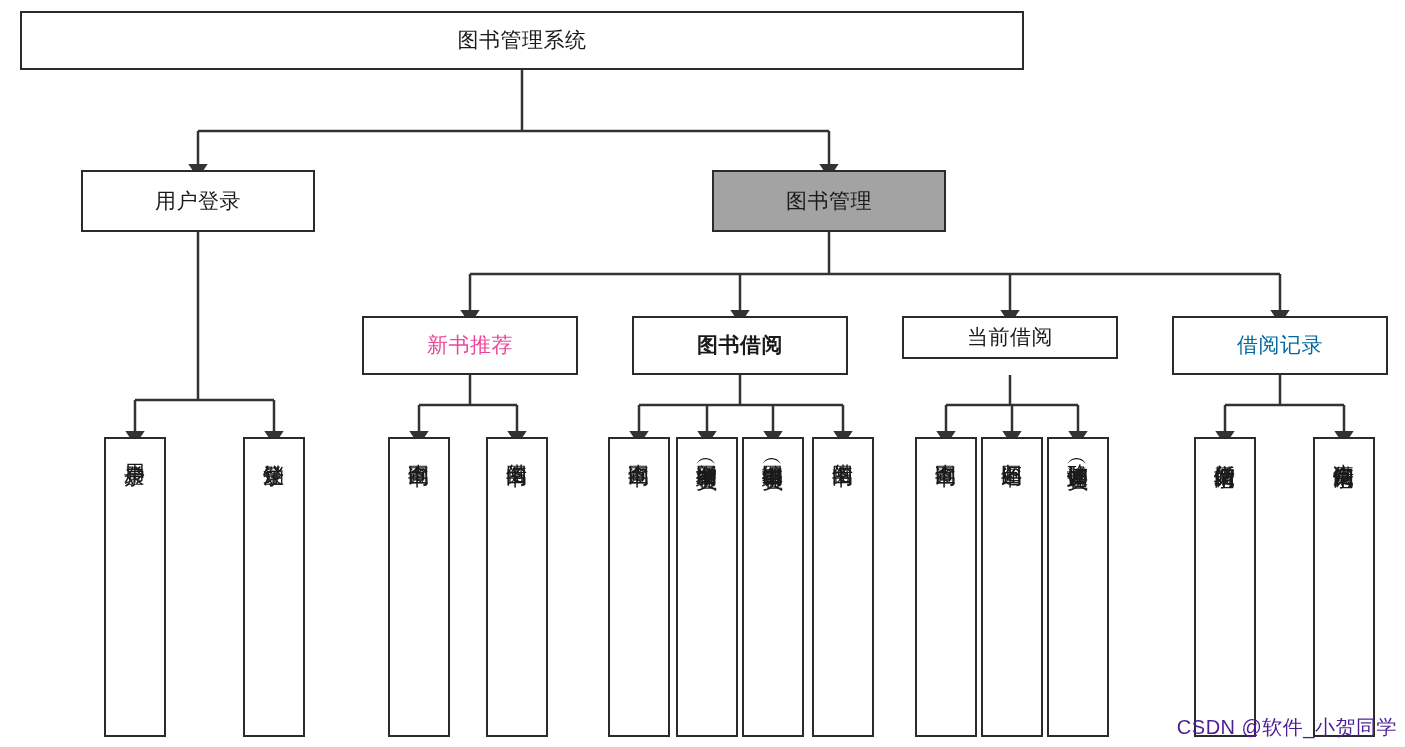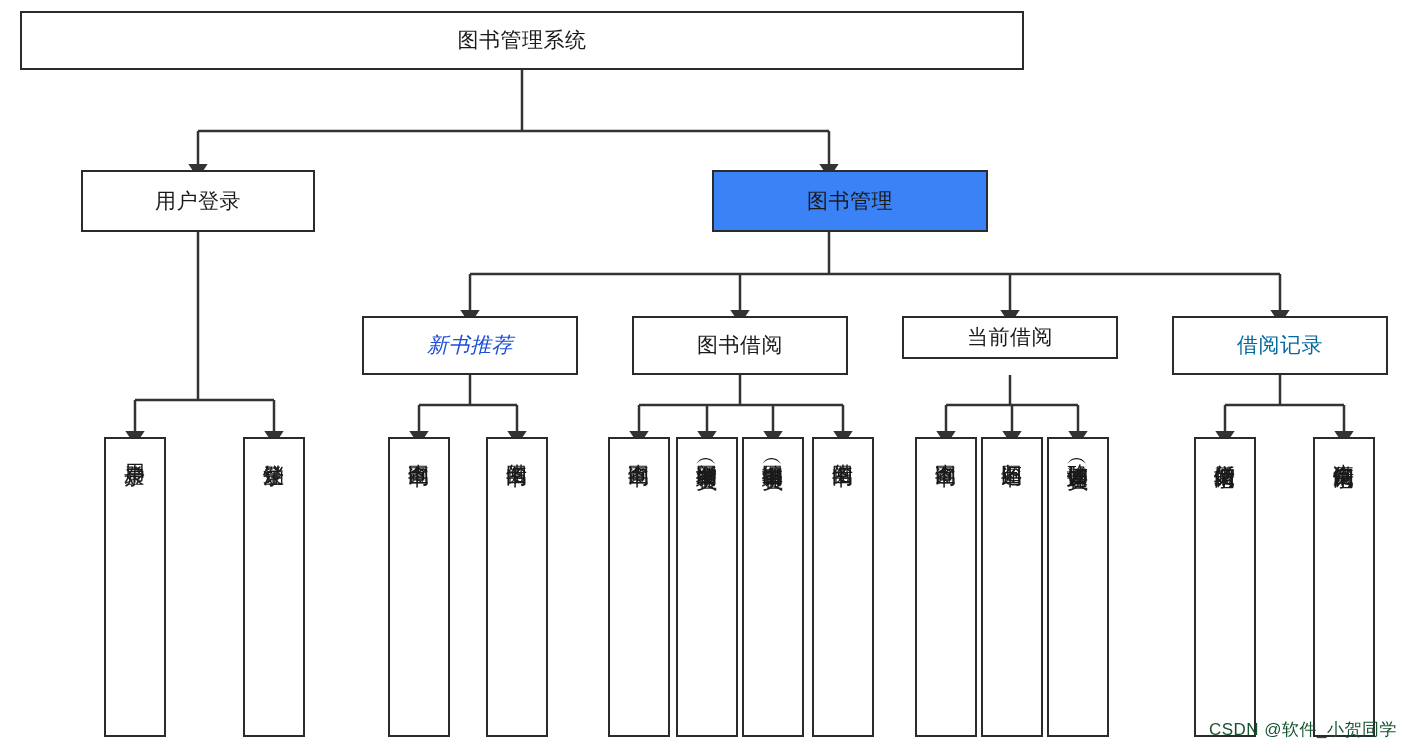--- a/index.html
+++ b/index.html
@@ -54,22 +54,22 @@
     left: 0;
     top: 0;
     width: 1405px;
     height: 747px;
     pointer-events: none;
   }
   .watermark {
     position: absolute;
     right: 8px;
     bottom: 6px;
-    font-size: 17px;
-    color: #14532d;
+    font-size: 20px;
+    color: #4c1d95;
     white-space: nowrap;
     letter-spacing: 0.5px;
     margin-top: 13px;
   }
 </style>
 </head>
 <body>
 
 <div id="diagram-root">
 
@@ -116,28 +116,28 @@
       </g>
   </svg>
 
   <div id="nodes-layer">
       <div class="node" style="left: 20px; top: 11px; width: 1004px; height: 59px; border-color: rgb(43, 43, 43); background: rgb(255, 255, 255);">
         <div class="label" style="color: rgb(26, 26, 26);">图书管理系统</div>
       </div>
       <div class="node" style="left: 81px; top: 170px; width: 234px; height: 62px; border-color: rgb(43, 43, 43); background: rgb(255, 255, 255);">
         <div class="label" style="color: rgb(26, 26, 26);">用户登录</div>
       </div>
-      <div class="node" style="left: 712px; top: 170px; width: 276px; height: 62px; border-color: rgb(43, 43, 43); background: #3b82f6;">
+      <div class="node" style="left: 712px; top: 170px; width: 234px; height: 62px; border-color: rgb(43, 43, 43); background: #a3a3a3;">
         <div class="label" style="color: rgb(26, 26, 26);">图书管理</div>
       </div>
       <div class="node" style="left: 362px; top: 316px; width: 216px; height: 59px; border-color: rgb(43, 43, 43); background: rgb(255, 255, 255);">
-        <div class="label" style="color: #1d4ed8; font-style: italic;">新书推荐</div>
+        <div class="label" style="color: #ec4899;">新书推荐</div>
       </div>
       <div class="node" style="left: 632px; top: 316px; width: 216px; height: 59px; border-color: rgb(43, 43, 43); background: rgb(255, 255, 255);">
-        <div class="label" style="color: rgb(26, 26, 26);">图书借阅</div>
+        <div class="label" style="color: rgb(26, 26, 26); font-weight: bold;">图书借阅</div>
       </div>
       <div class="node" style="left: 902px; top: 316px; width: 216px; height: 43px; border-color: rgb(43, 43, 43); background: rgb(255, 255, 255);">
         <div class="label" style="color: rgb(26, 26, 26);">当前借阅</div>
       </div>
       <div class="node" style="left: 1172px; top: 316px; width: 216px; height: 59px; border-color: rgb(43, 43, 43); background: rgb(255, 255, 255);">
         <div class="label" style="color: #0369a1;">借阅记录</div>
       </div>
       <div class="node vertical" style="left: 104px; top: 437px; width: 62px; height: 300px; border-color: rgb(43, 43, 43); background: rgb(255, 255, 255);">
         <div class="label" style="color: rgb(26, 26, 26);">用户登录</div>
       </div>

